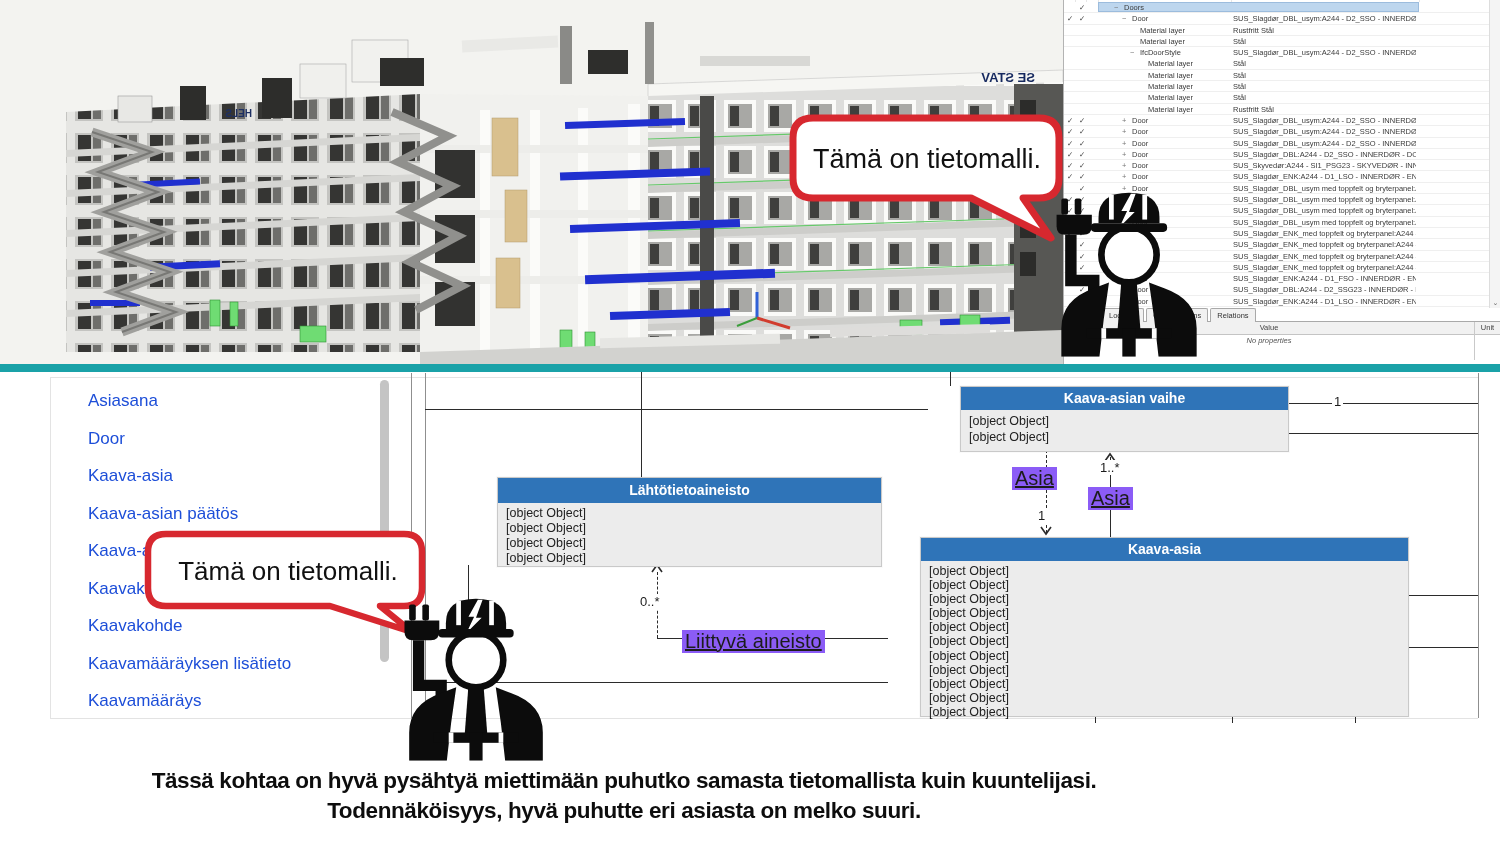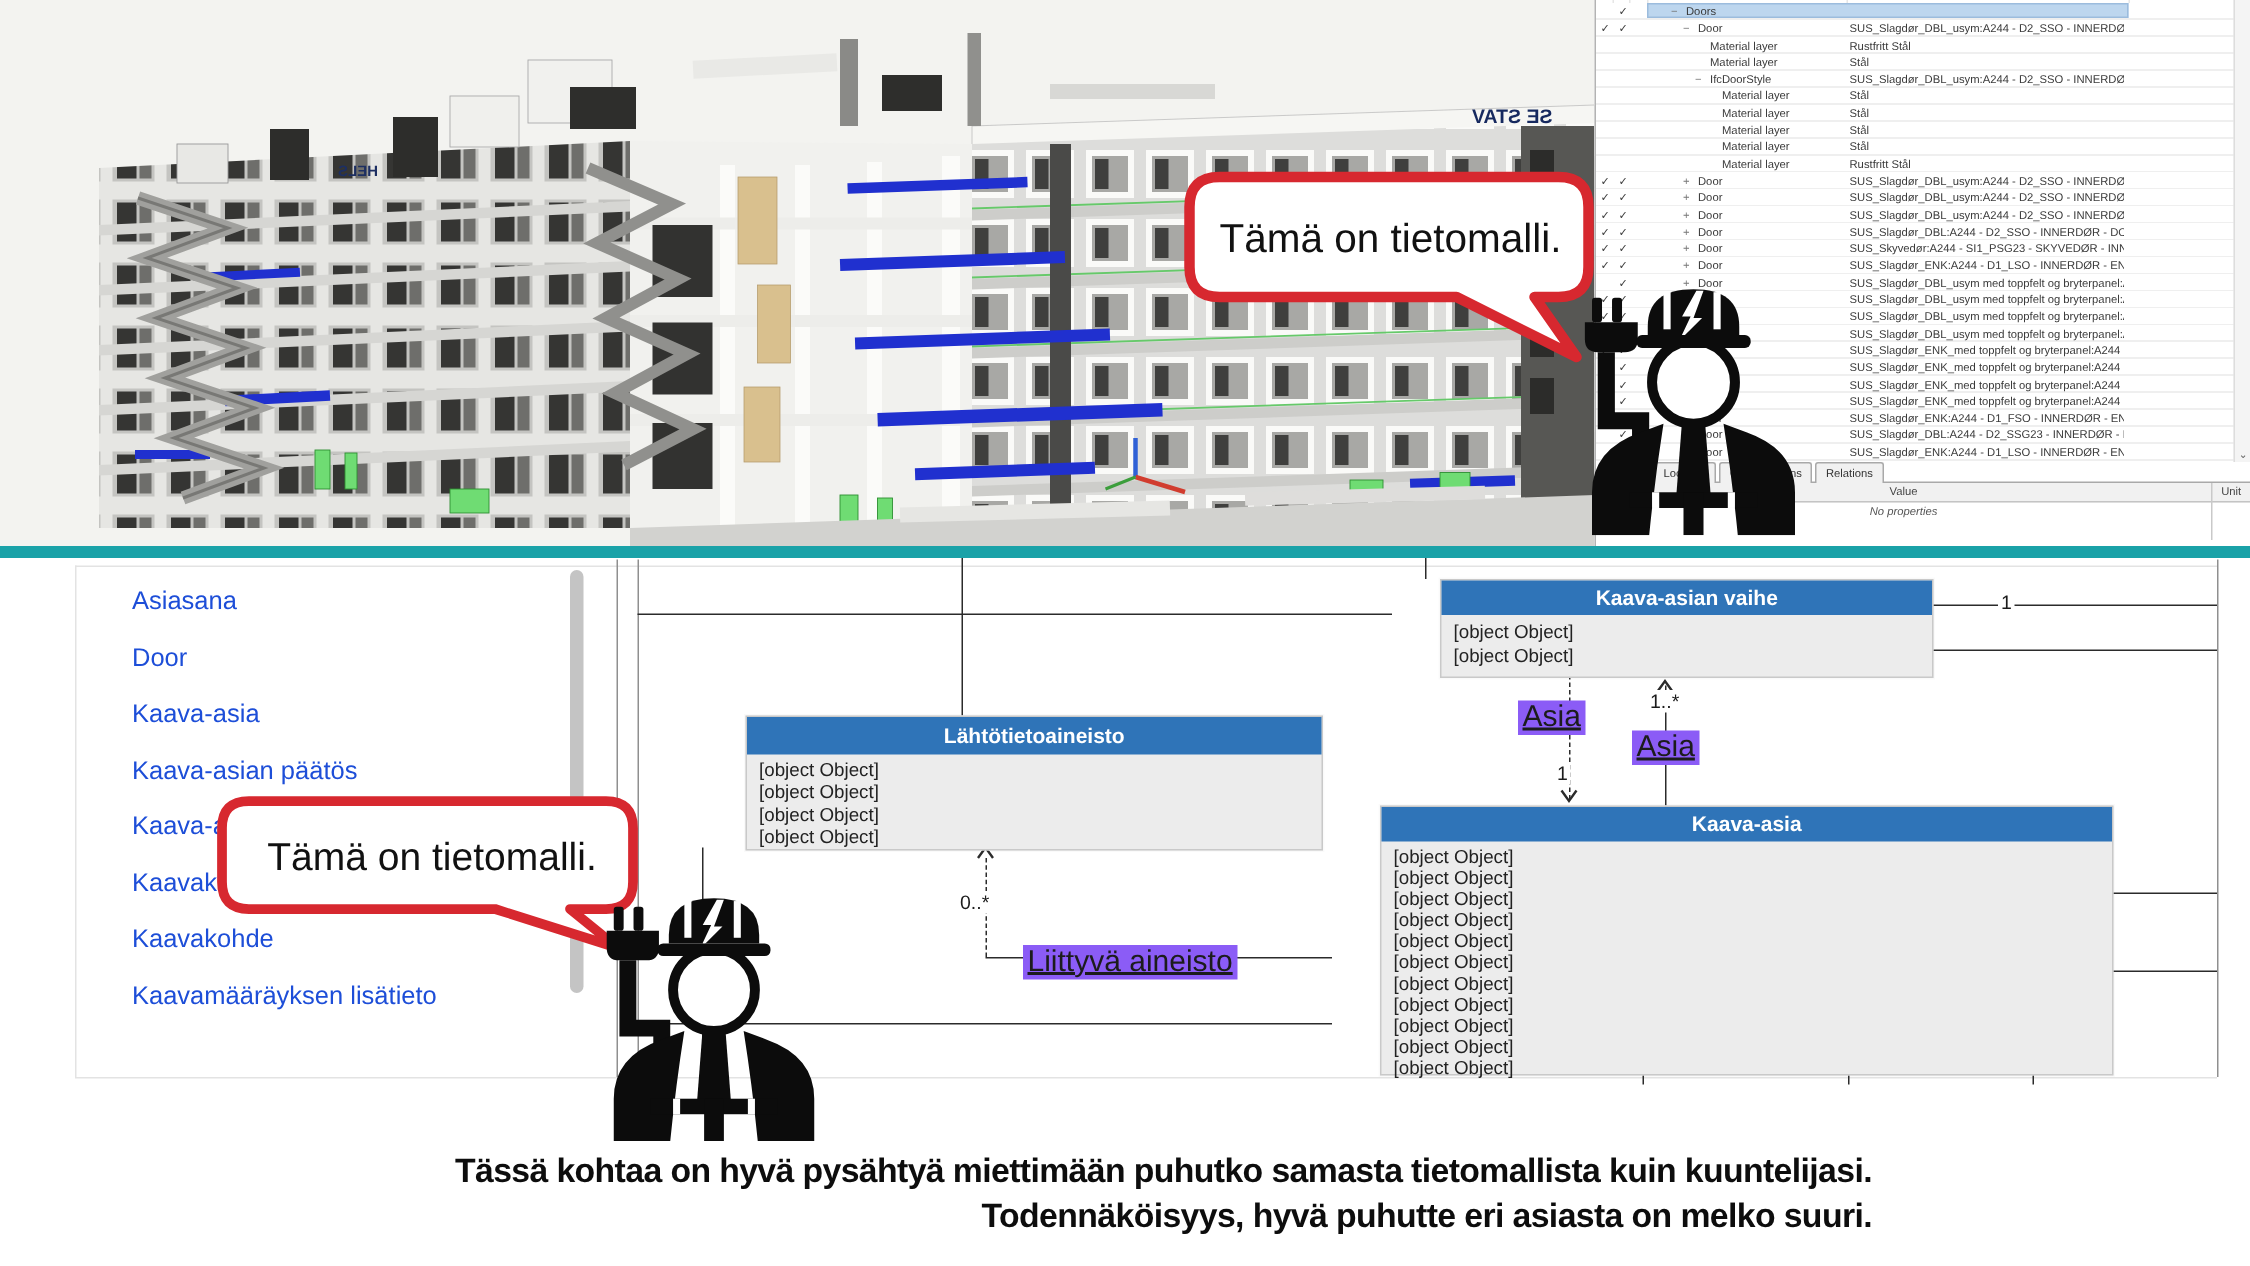--- a/index.html
+++ b/index.html
@@ -46,21 +46,21 @@
   .uml-attr{white-space:nowrap;}
   .elabel{position:absolute;font-size:20px;color:#1c1c1c;background:#8b5cf6;padding:0 3px;text-decoration:underline;}
   .mult{position:absolute;font-size:13px;color:#1c1c1c;background:#fff;padding:0 2px;}
   .ah{position:absolute;}
   .ah svg{display:block;}
   
   .bubble{position:absolute;}
   .bubble text{font-family:"Liberation Sans",sans-serif;fill:#111;}
   .worker{position:absolute;}
   
-  #caption{position:absolute;left:0;top:766px;width:1248px;text-align:right;font-weight:bold;font-size:22.5px;letter-spacing:-0.4px;color:#0d0d0d;line-height:30px;}
+  #caption{position:absolute;left:0;top:766px;width:1248px;text-align:center;font-weight:bold;font-size:22.5px;letter-spacing:-0.4px;color:#0d0d0d;line-height:30px;}
 </style>
 </head>
 <body>
 
 <div id="stage">
 
   <div id="bim">
 
     <svg id="model-view" width="1063" height="364" viewBox="0 0 1063 364">
       <defs>
@@ -423,20 +423,21 @@
 
     <div id="uml-list">
       <div class="uml-li">Asiasana</div>
         <div class="uml-li">Door</div>
         <div class="uml-li">Kaava-asia</div>
         <div class="uml-li">Kaava-asian päätös</div>
         <div class="uml-li">Kaava-a</div>
         <div class="uml-li">Kaavaka</div>
         <div class="uml-li">Kaavakohde</div>
         <div class="uml-li">Kaavamääräyksen lisätieto</div>
+        <div class="uml-li">Kaavamääräys</div>
     </div>
     <div id="list-scroll"></div>
 
     <div class="vline" style="left:641px;top:0px;height:105px;"></div>
     <div class="vline" style="left:950px;top:0px;height:14px;"></div>
     <div class="hline" style="left:425px;top:37px;width:503px;"></div>
     <div class="hline" style="left:1255px;top:31px;width:223px;"></div>
     <div class="hline" style="left:1255px;top:61px;width:223px;"></div>
     <div class="dashv" style="left:1046px;top:78px;height:83px;"></div>
     <div class="vline" style="left:1110px;top:85px;height:80px;"></div>

